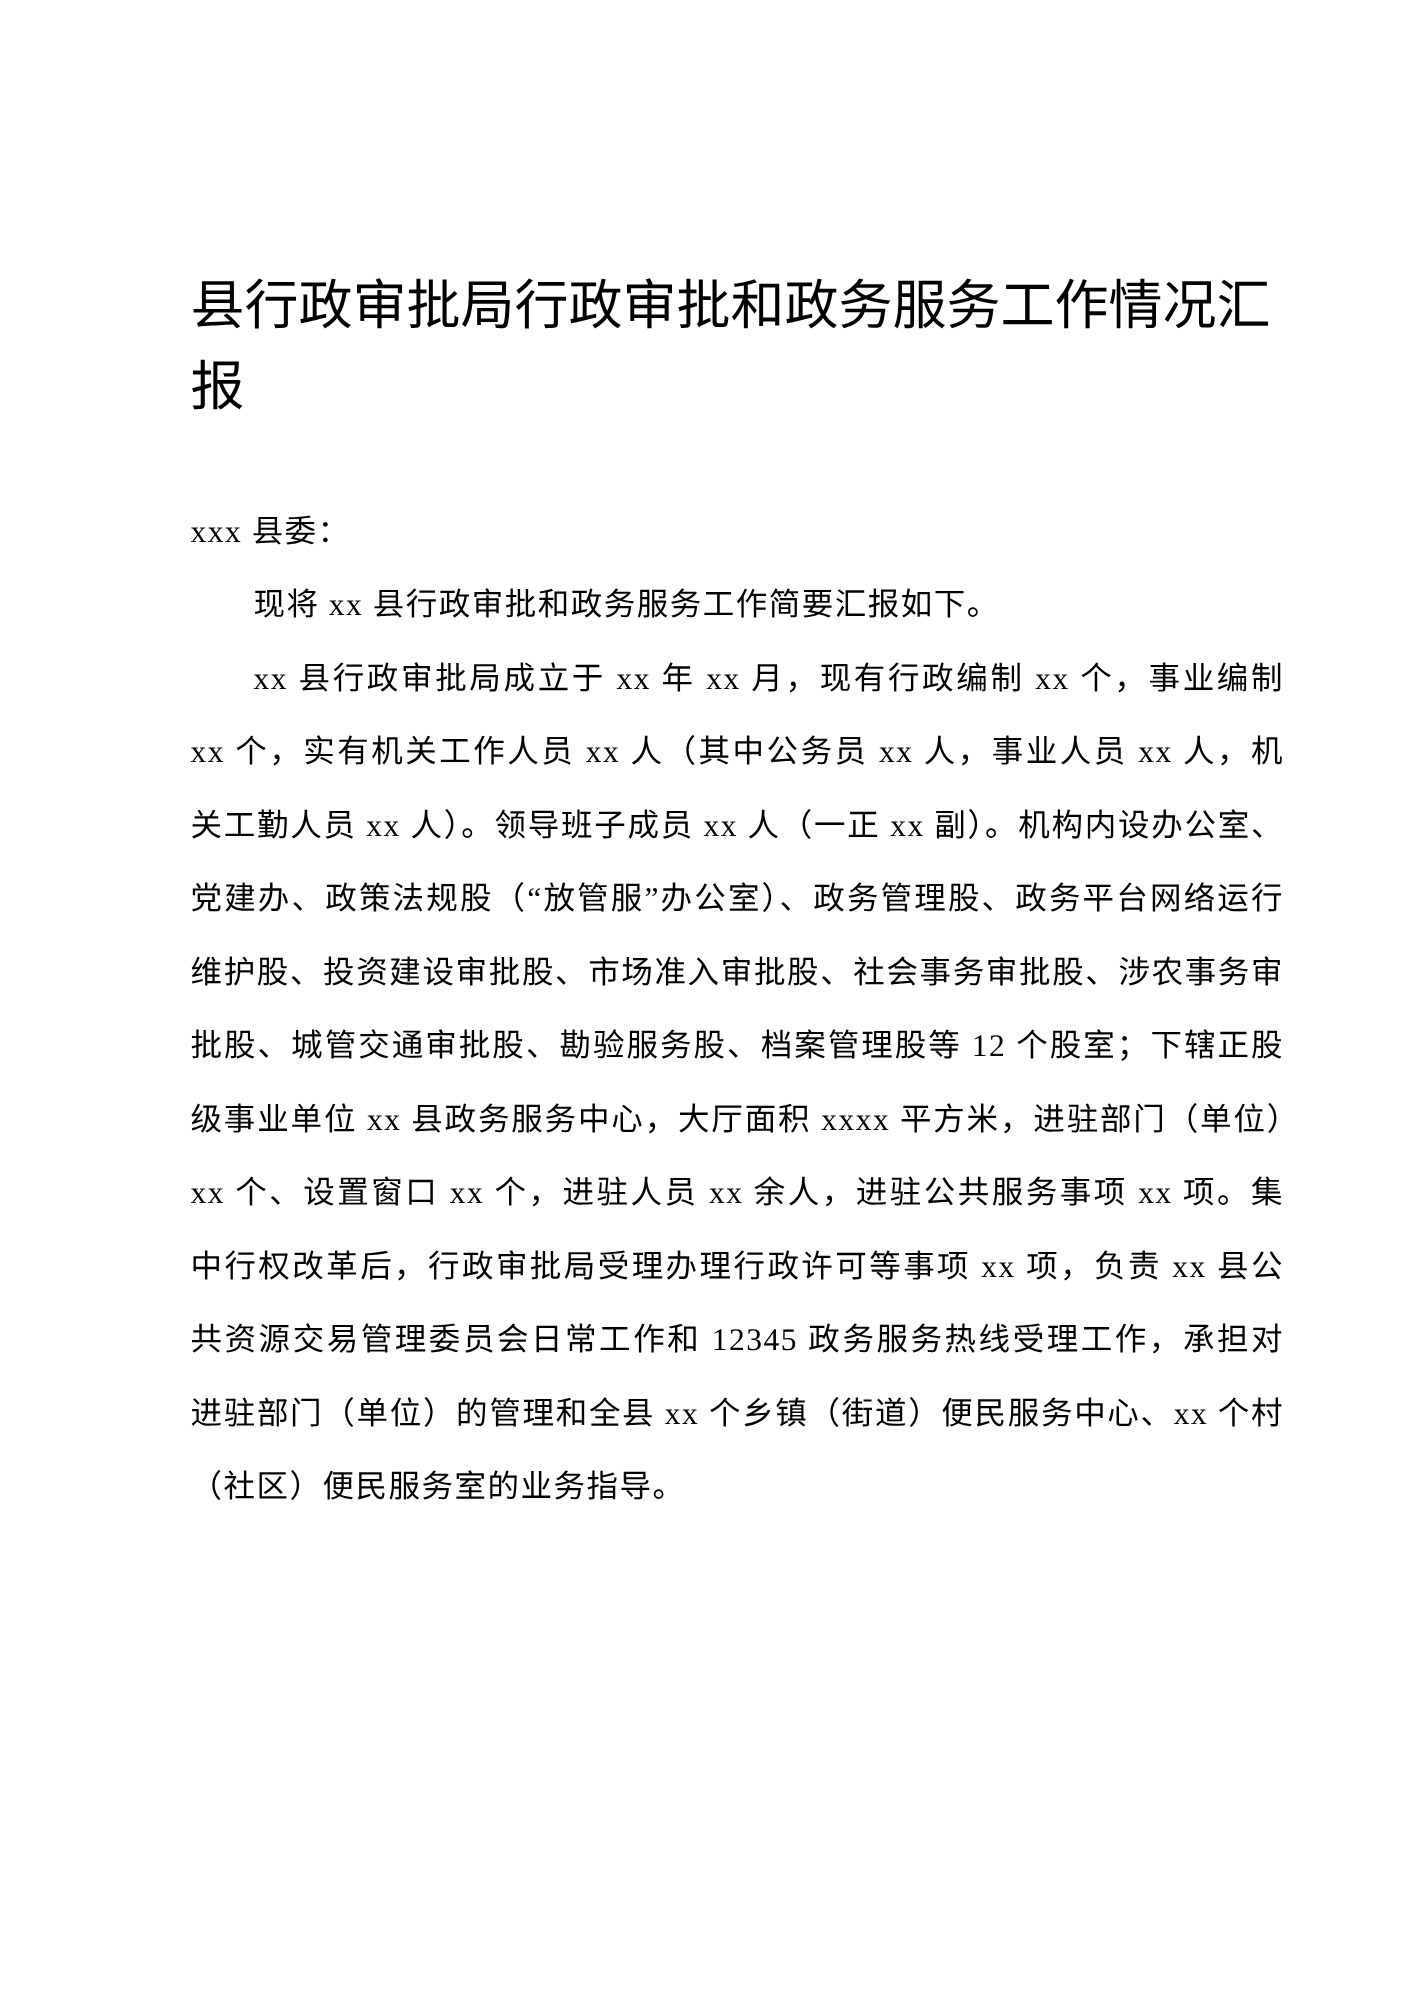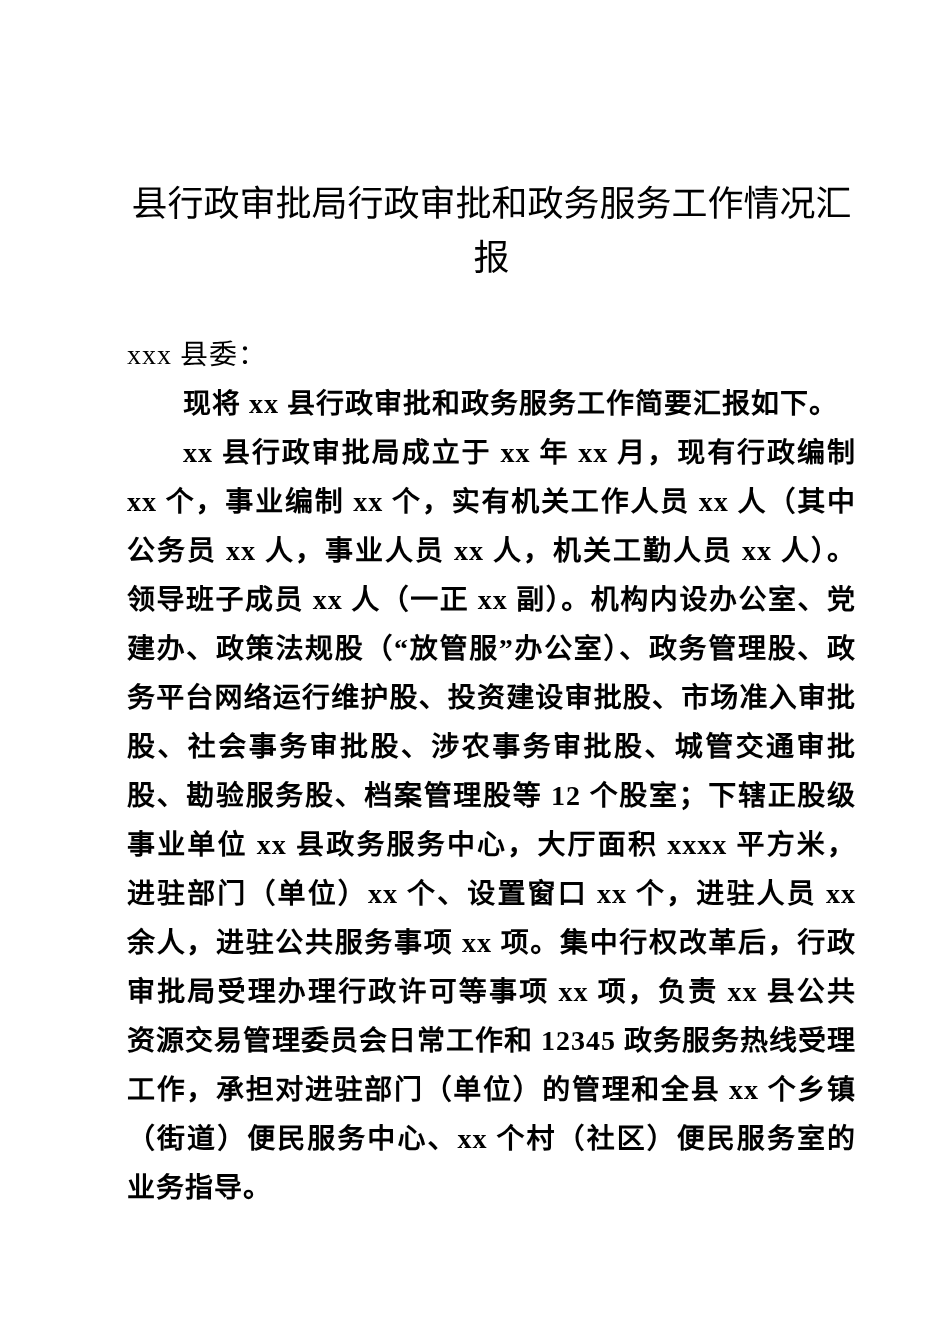--- a/index.html
+++ b/index.html
@@ -20,35 +20,34 @@
     box-sizing: border-box;
     width: 100%;
     height: 100%;
     padding: 177px 94px 0 127px;
   }
   .doc-title {
     margin: 0 0 45px 0;
     font-size: 36px;
     line-height: 54px;
     font-weight: normal;
-    text-align: center;
+    text-align: left;
     letter-spacing: 0;
     color: #000000;
   }
   .para {
     margin: 0;
-    font-size: 28px;
+    font-size: 21px;
     line-height: 49px;
     letter-spacing: 1px;
     text-align: justify;
     color: #000000;
   }
   .para.indent {
     text-indent: 2em;
-    font-weight: bold;
   }
 </style>
 </head>
 <body>
 
 <div class="page">
   <div class="content">
     <h1 class="doc-title">县行政审批局行政审批和政务服务工作情况汇报</h1>
     <p class="para">xxx 县委：</p>
     <p class="para indent">现将 xx 县行政审批和政务服务工作简要汇报如下。</p>

